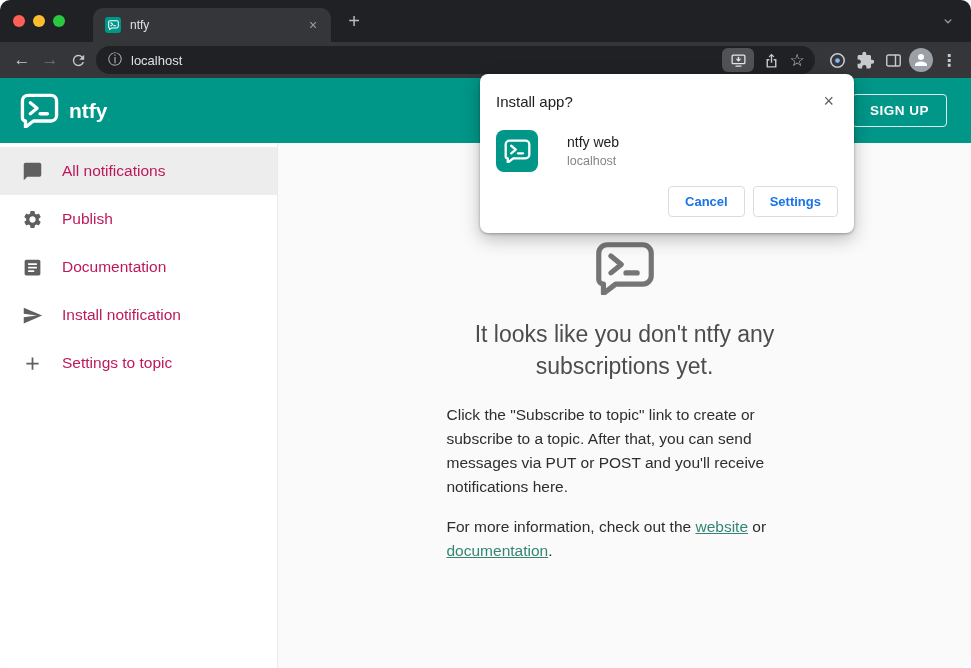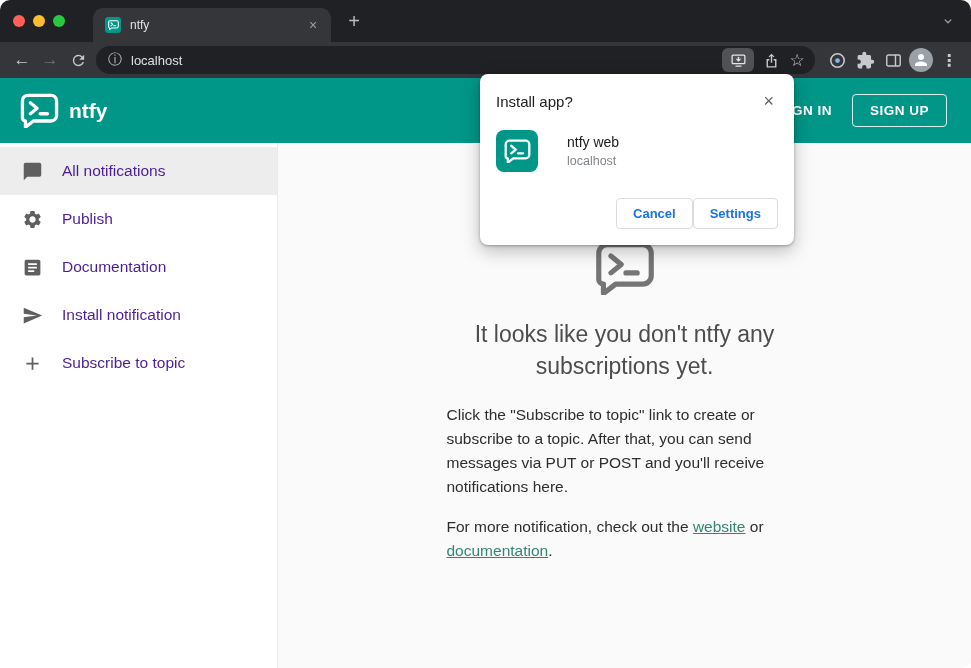--- a/index.html
+++ b/index.html
@@ -50,42 +50,42 @@
   .signin { background:none; border:none; color:#ffffff; font-size:13.5px; font-weight:bold; letter-spacing:0.5px; padding:8px 10px; margin-right:10px; font-family:inherit; }
   .signup { background:none; border:1px solid rgba(255,255,255,0.85); border-radius:4px; color:#ffffff; font-size:13.5px; font-weight:bold; letter-spacing:0.5px; padding:8px 17px; font-family:inherit; }
 
   
   .body { flex:1; display:flex; min-height:0; }
   .sidebar { width:278px; background:#ffffff; border-right:1px solid #ebebeb; padding-top:4px; flex:none; }
   .side-item { height:48px; display:flex; align-items:center; padding:0 16px 0 21px; gap:19px; cursor:default; }
   .side-item.selected { background:#ededed; }
   .side-icon { width:22px; height:22px; display:flex; align-items:center; justify-content:center; color:#5f5f5f; flex:none; }
   .side-icon svg { width:21px; }
-  .side-label { font-size:15.5px; color:#4c1d95; }
+  .side-label { font-size:15.5px; color:#be185d; }
 
   .main { flex:1; background:#fafafa; overflow:hidden; }
   .empty { width:356px; margin:0 auto; padding-top:98px; }
   .big-icon { display:flex; justify-content:center; color:#757575; }
   .big-icon svg { width:60px; }
   .empty h2 { margin-top:24px; font-size:23px; font-weight:400; color:#4d4d4d; text-align:center; line-height:1.38; }
   .empty p { margin-top:20px; font-size:15.5px; color:#2e2e2e; line-height:1.55; }
   .empty p.more { margin-top:16px; }
   .empty a.link { color:#338574; text-decoration:underline; cursor:pointer;text-align:right; }
 
   
-  .dialog { position:absolute; top:74px; left:480px; width:314px; background:#ffffff; border-radius:8px; box-shadow:0 1px 3px rgba(0,0,0,0.3), 0 6px 18px rgba(0,0,0,0.25); padding:16px; z-index:100; }
+  .dialog { position:absolute; top:74px; left:480px; width:374px; background:#ffffff; border-radius:8px; box-shadow:0 1px 3px rgba(0,0,0,0.3), 0 6px 18px rgba(0,0,0,0.25); padding:16px; z-index:100; }
   .dlg-head { display:flex; align-items:flex-start; justify-content:space-between; }
   .dlg-title { font-size:15px; color:#202124; padding-top:3px; }
   .dlg-close { color:#5f6368; font-size:18px; line-height:1; padding:2px 4px; cursor:default; }
   .dlg-app { display:flex; align-items:center; gap:29px; margin-top:18px; }
   .dlg-appicon { width:42px; height:42px; border-radius:8px; background:#009688; display:flex; align-items:center; justify-content:center; color:#ffffff; flex:none; }
   .dlg-appicon svg { width:27px; }
   .dlg-name { font-size:14px; color:#202124; }
   .dlg-origin { font-size:12.5px; color:#80868b; margin-top:4px; }
-  .dlg-actions { display:flex; justify-content:flex-end; margin-top:26px; }
+  .dlg-actions { display:flex; justify-content:flex-end; gap:8px; margin-top:14px; }
   .dlg-btn { background:#ffffff; border:1px solid #dadce0; border-radius:4px; color:#1a73e8; font-size:13px; font-weight:bold; padding:7px 16px; font-family:inherit; }
 </style>
 </head>
 <body>
 
 <div class="window">
 
   <div class="tabstrip">
     <div class="traffic-lights">
       <span class="tl red"></span>
@@ -215,36 +215,36 @@
               </svg>
           </span>
           <span class="side-label">Install notification</span>
         </div>
         <div class="side-item">
           <span class="side-icon">
             <svg viewBox="0 0 24 24" fill="currentColor">
                 <path d="M19 13h-6v6h-2v-6H5v-2h6V5h2v6h6z"></path>
               </svg>
           </span>
-          <span class="side-label">Subscribe to topic</span>
+          <span class="side-label">Settings to topic</span>
         </div>
       </nav>
 
       <main class="main">
         <div class="empty">
           <span class="big-icon">
             <svg viewBox="0 0 64 58" fill="none" stroke="currentColor" stroke-width="5.5" stroke-linecap="round" stroke-linejoin="round">
                 <path d="M13 4 H51 A9 9 0 0 1 60 13 V37 A9 9 0 0 1 51 46 H22 L9 56 V46 A5 5 0 0 1 4 41 V13 A9 9 0 0 1 13 4 Z"></path>
                 <path d="M17 16 L28 25 L17 34"></path>
                 <path d="M33 34 H45"></path>
               </svg>
           </span>
           <h2>It looks like you don't ntfy any subscriptions yet.</h2>
           <p>Click the "Subscribe to topic" link to create or subscribe to a topic. After that, you can send messages via PUT or POST and you'll receive notifications here.</p>
-          <p class="more"><span>For more notification, check out the </span><a class="link">website</a><span> or </span><a class="link">documentation</a><span>.</span></p>
+          <p class="more"><span>For more information, check out the </span><a class="link">website</a><span> or </span><a class="link">documentation</a><span>.</span></p>
         </div>
       </main>
     </div>
   </div>
 
   <div class="dialog">
     <div class="dlg-head">
       <span class="dlg-title">Install app?</span>
       <span class="dlg-close">×</span>
     </div>

